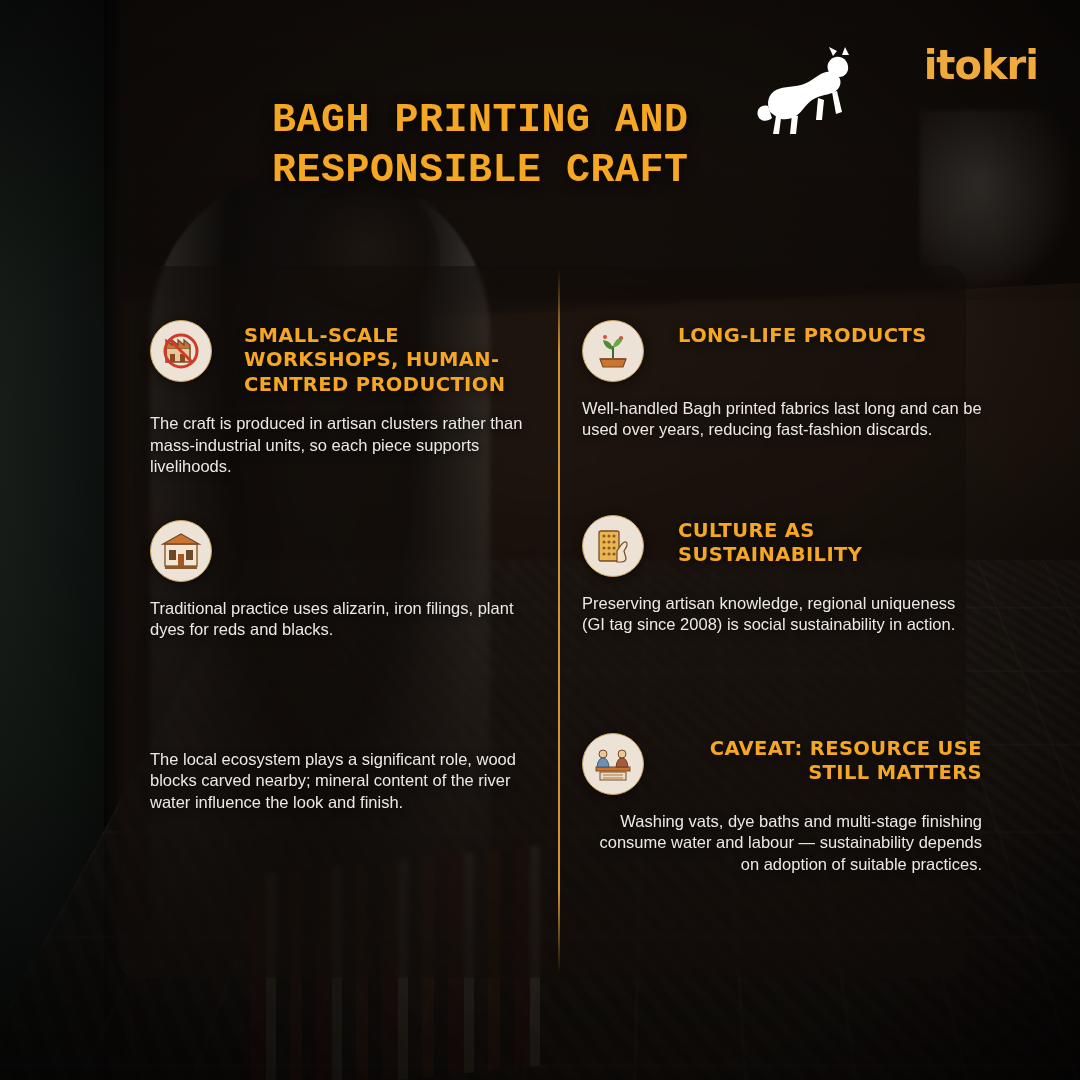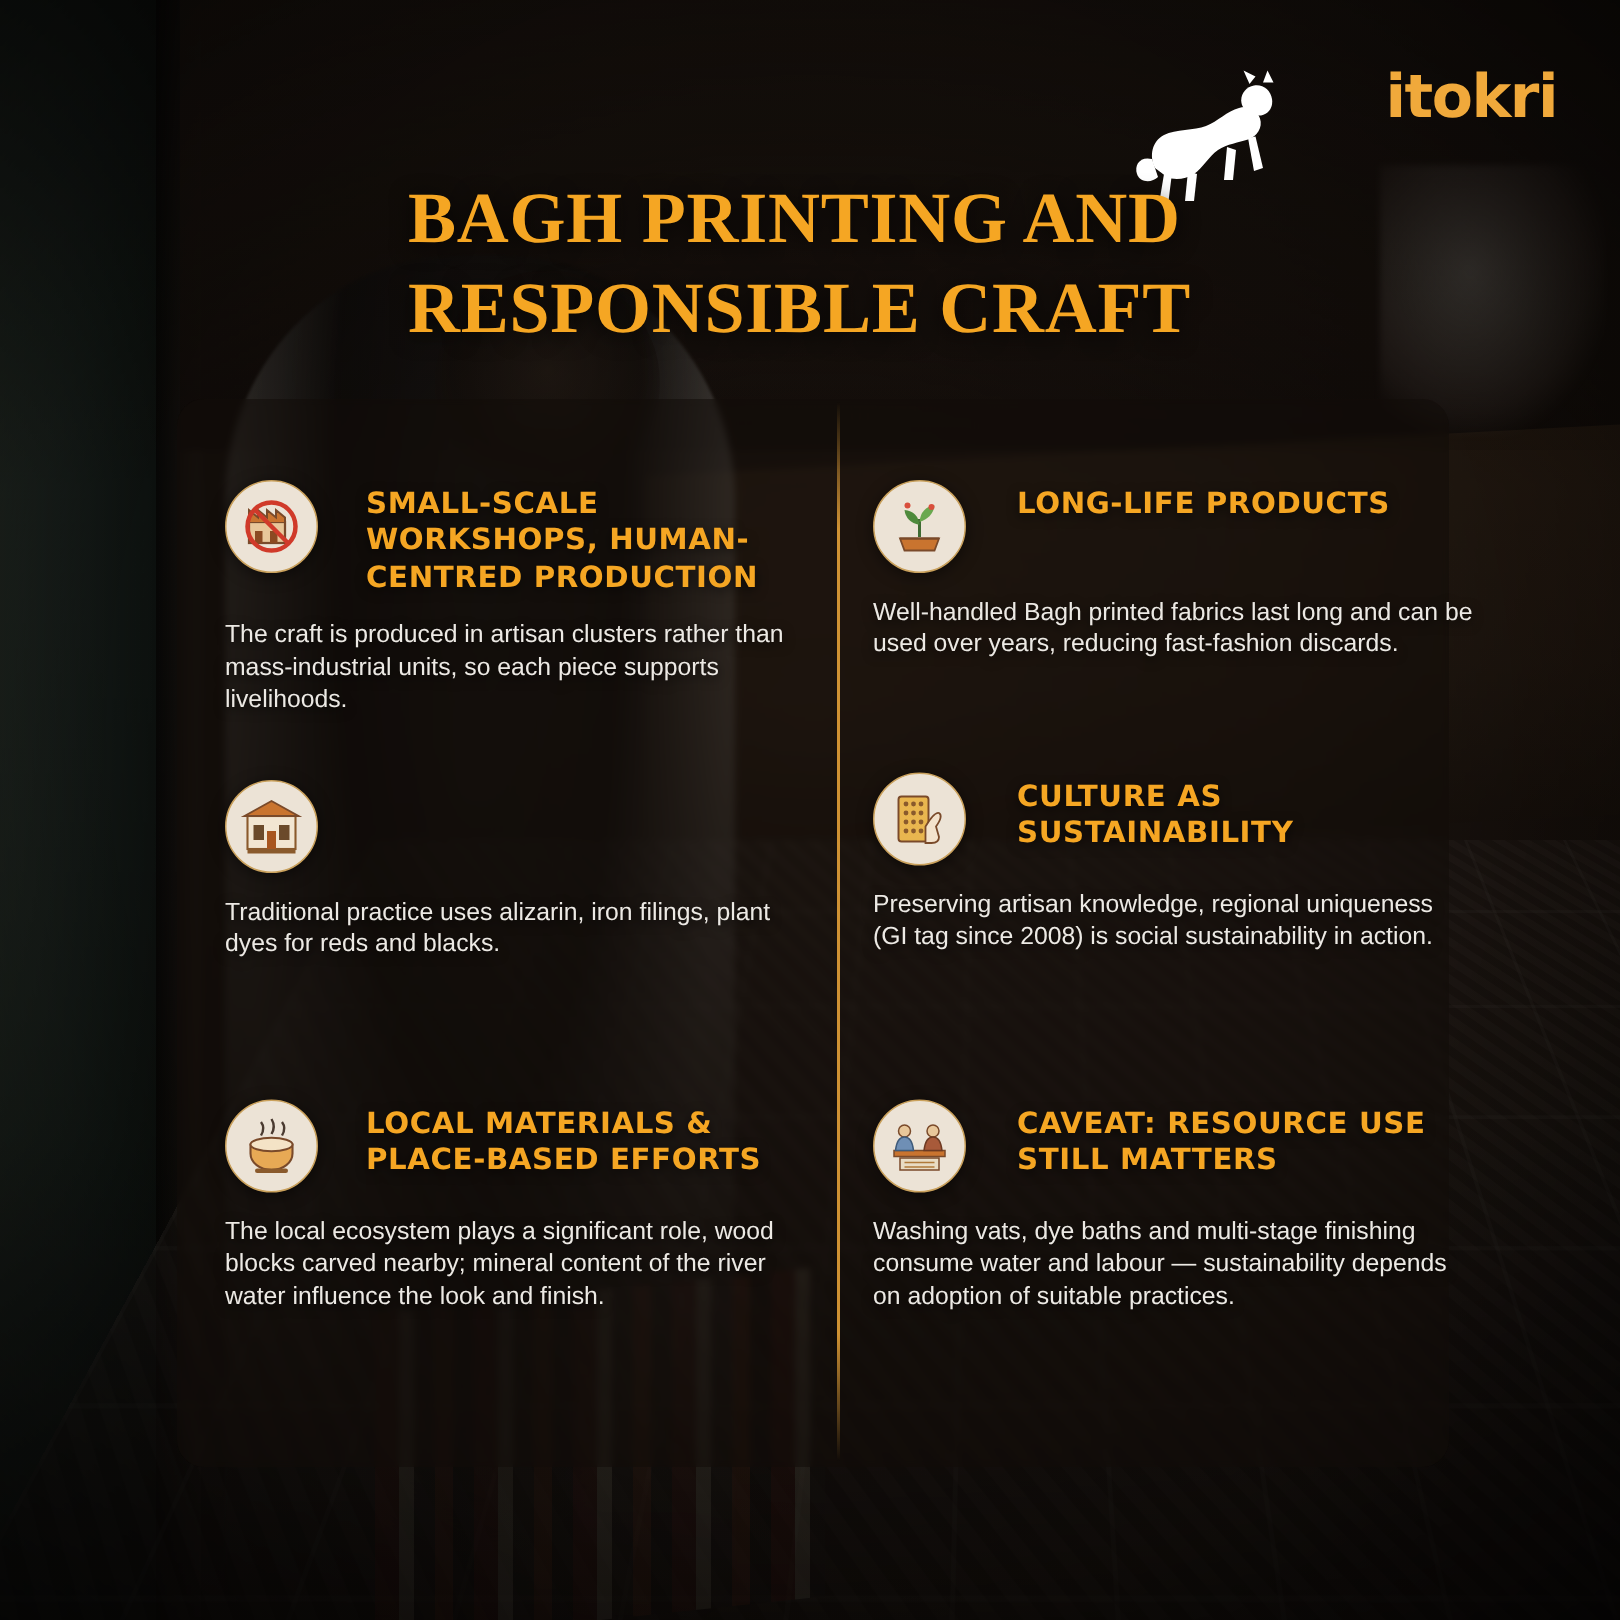--- a/index.html
+++ b/index.html
@@ -103,27 +103,26 @@
 
   
   .leopard {
     position: absolute; left: 752px; top: 46px; width: 110px; height: 105px;
   }
 
   
   .title {
     position: absolute; left: 272px; top: 96px; width: 700px;
     color: #f5a623;
-    font-family: Liberation Serif, serif;
+    font-family: Liberation Mono, monospace;
     font-weight: 700;
-    font-size: 48px;
+    font-size: 40px;
     line-height: 1.25;
     letter-spacing: 0.5px;
     text-shadow: 0 3px 14px rgba(0,0,0,0.75);
-    margin-top: 20px;
   }
 
   
   .panel {
     position: absolute;
     left: 118px; top: 266px;
     width: 848px; height: 712px;
     background: rgba(18,13,10,0.55);
     border-radius: 18px;
     backdrop-filter: blur(2px);
@@ -244,33 +243,20 @@
             <rect x="28" y="22" width="7" height="10" fill="#6b4a2a"></rect>
             <rect x="20" y="26" width="6" height="12" fill="#a8561f"></rect>
             <rect x="7" y="38" width="32" height="3" fill="#8a5a2c"></rect>
           </svg>
         </div>
       </div>
       <div class="item-body">Traditional practice uses alizarin, iron filings, plant dyes for reds and blacks.</div>
     </div>
 
     <div class="item" style="top:733px; left:0; position:absolute; width:400px;">
-      <div class="item-head">
-        <div class="badge">
-          <svg width="46" height="46" viewBox="0 0 46 46">
-            <path d="M9 22 h28 v6 a14 11 0 0 1 -28 0 z" fill="#e7a955" stroke="#7a4a2a" stroke-width="1.4"></path>
-            <ellipse cx="23" cy="22" rx="14" ry="4.5" fill="#f4e3c6" stroke="#7a4a2a" stroke-width="1.3"></ellipse>
-            <path d="M16 16 q3 -5 0 -9" fill="none" stroke="#4a3a30" stroke-width="1.6"></path>
-            <path d="M23 15 q3 -5 0 -10" fill="none" stroke="#4a3a30" stroke-width="1.6"></path>
-            <path d="M30 16 q3 -5 0 -9" fill="none" stroke="#4a3a30" stroke-width="1.6"></path>
-            <rect x="12" y="38" width="22" height="3" rx="1.5" fill="#8a5a2c"></rect>
-          </svg>
-        </div>
-        <div class="item-title">LOCAL MATERIALS &amp; PLACE-BASED EFFORTS</div>
-      </div>
       <div class="item-body">The local ecosystem plays a significant role, wood blocks carved nearby; mineral content of the river water influence the look and finish.</div>
     </div>
 
   </div>
 
   <div class="col col-right">
 
     <div class="item" style="top:320px; left:0; position:absolute; width:400px;">
       <div class="item-head">
         <div class="badge">
@@ -309,21 +295,21 @@
                 <circle cx="24" cy="31" r="1.6"></circle>
             </g>
             <path d="M27 28 q6 -10 9 -9 q3 2 -2 9 l2 7 q0 4 -5 4 h-4 z" fill="#f3e2cc" stroke="#7a4a2a" stroke-width="1.2"></path>
           </svg>
         </div>
         <div class="item-title">CULTURE AS SUSTAINABILITY</div>
       </div>
       <div class="item-body">Preserving artisan knowledge, regional uniqueness (GI tag since 2008) is social sustainability in action.</div>
     </div>
 
-    <div class="item" style="top:733px; left:0; position:absolute; width:400px;">
+    <div class="item" style="top:733px; left:0; position:absolute; width:400px;text-align:right;">
       <div class="item-head">
         <div class="badge">
           <svg width="46" height="46" viewBox="0 0 46 46">
             <rect x="6" y="26" width="34" height="4" fill="#c9742f" stroke="#7a4a2a" stroke-width="1"></rect>
             <circle cx="13" cy="13" r="4" fill="#e8c79a" stroke="#7a4a2a" stroke-width="1"></circle>
             <path d="M7 26 q1 -9 6 -9 q5 0 6 9 z" fill="#6f8fb5" stroke="#3f5b7a" stroke-width="1"></path>
             <circle cx="32" cy="13" r="4" fill="#e8c79a" stroke="#7a4a2a" stroke-width="1"></circle>
             <path d="M26 26 q1 -9 6 -9 q5 0 6 9 z" fill="#a85a3a" stroke="#6d3a22" stroke-width="1"></path>
             <rect x="10" y="31" width="26" height="8" fill="#e9dcc4" stroke="#7a4a2a" stroke-width="1"></rect>
             <path d="M13 34 h20 M13 37 h20" stroke="#b07a3a" stroke-width="1"></path>

